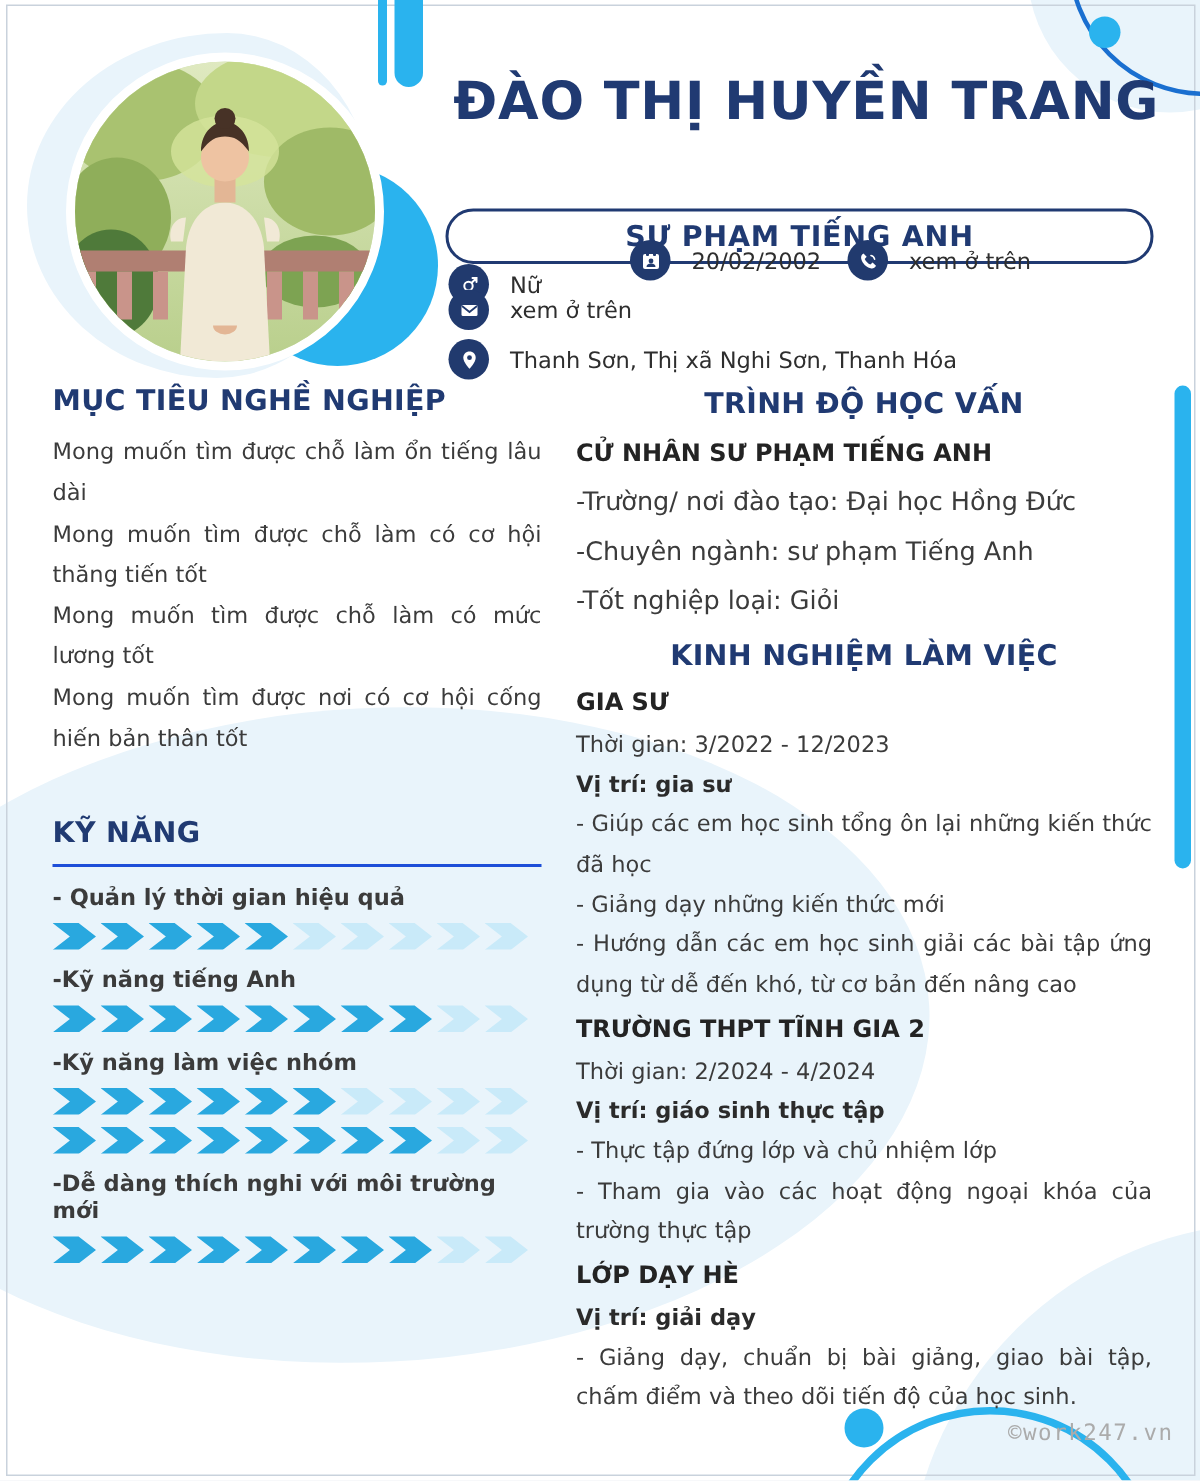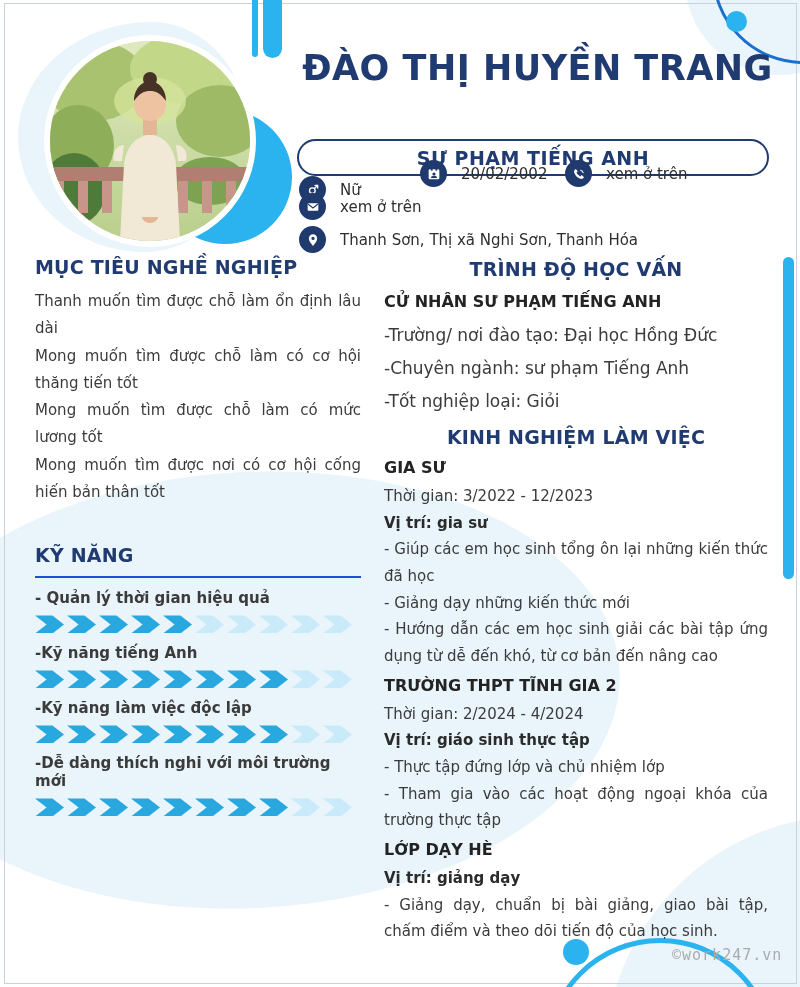--- a/index.html
+++ b/index.html
@@ -187,21 +187,21 @@
             <circle cx="12" cy="9.7" r="2.4" fill="#213a6e"></circle>
           </svg>
       </span>
       <span>Thanh Sơn, Thị xã Nghi Sơn, Thanh Hóa</span>
     </div>
   </div>
 
   <div class="col col-left">
     <h2>MỤC TIÊU NGHỀ NGHIỆP</h2>
     <div class="objectives-box" id="objectives-list">
-        <p class="obj">Thanh muốn tìm được chỗ làm ổn định lâu dài</p>
+        <p class="obj">Mong muốn tìm được chỗ làm ổn tiếng lâu dài</p>
         <p class="obj">Mong muốn tìm được chỗ làm có cơ hội thăng tiến tốt</p>
         <p class="obj">Mong muốn tìm được chỗ làm có mức lương tốt</p>
         <p class="obj">Mong muốn tìm được nơi có cơ hội cống hiến bản thân tốt</p>
       </div>
     <h2 class="skills-heading">KỸ NĂNG</h2>
     <div id="skills-list">
         <div class="skill">
           <div class="skill-label">- Quản lý thời gian hiệu quả</div>
           <div class="chev-row">
             <span class="chev filled"></span>
@@ -225,21 +225,35 @@
             <span class="chev filled"></span>
             <span class="chev filled"></span>
             <span class="chev filled"></span>
             <span class="chev filled"></span>
             <span class="chev filled"></span>
             <span class="chev empty"></span>
             <span class="chev empty"></span>
           </div>
         </div>
         <div class="skill">
-          <div class="skill-label">-Kỹ năng làm việc độc lập</div>
+          <div class="skill-label">-Kỹ năng làm việc nhóm</div>
+          <div class="chev-row">
+            <span class="chev filled"></span>
+            <span class="chev filled"></span>
+            <span class="chev filled"></span>
+            <span class="chev filled"></span>
+            <span class="chev filled"></span>
+            <span class="chev filled"></span>
+            <span class="chev empty"></span>
+            <span class="chev empty"></span>
+            <span class="chev empty"></span>
+            <span class="chev empty"></span>
+          </div>
+        </div>
+        <div class="skill">
           <div class="chev-row">
             <span class="chev filled"></span>
             <span class="chev filled"></span>
             <span class="chev filled"></span>
             <span class="chev filled"></span>
             <span class="chev filled"></span>
             <span class="chev filled"></span>
             <span class="chev filled"></span>
             <span class="chev filled"></span>
             <span class="chev empty"></span>
@@ -284,20 +298,20 @@
         </div>
         <div class="job">
           <div class="job-title">TRƯỜNG THPT TĨNH GIA 2</div>
           <div class="job-line">Thời gian: 2/2024 - 4/2024</div>
           <div class="job-line job-pos">Vị trí: giáo sinh thực tập</div>
           <p class="job-bullet">- Thực tập đứng lớp và chủ nhiệm lớp</p>
           <p class="job-bullet">- Tham gia vào các hoạt động ngoại khóa của trường thực tập</p>
         </div>
         <div class="job">
           <div class="job-title">LỚP DẠY HÈ</div>
-          <div class="job-line job-pos">Vị trí: giảng dạy</div>
+          <div class="job-line job-pos">Vị trí: giải dạy</div>
           <p class="job-bullet">- Giảng dạy, chuẩn bị bài giảng, giao bài tập, chấm điểm và theo dõi tiến độ của học sinh.</p>
         </div>
       </div>
   </div>
 
   <div class="watermark">©work247.vn</div>
 </div>
 
 </body></html>

